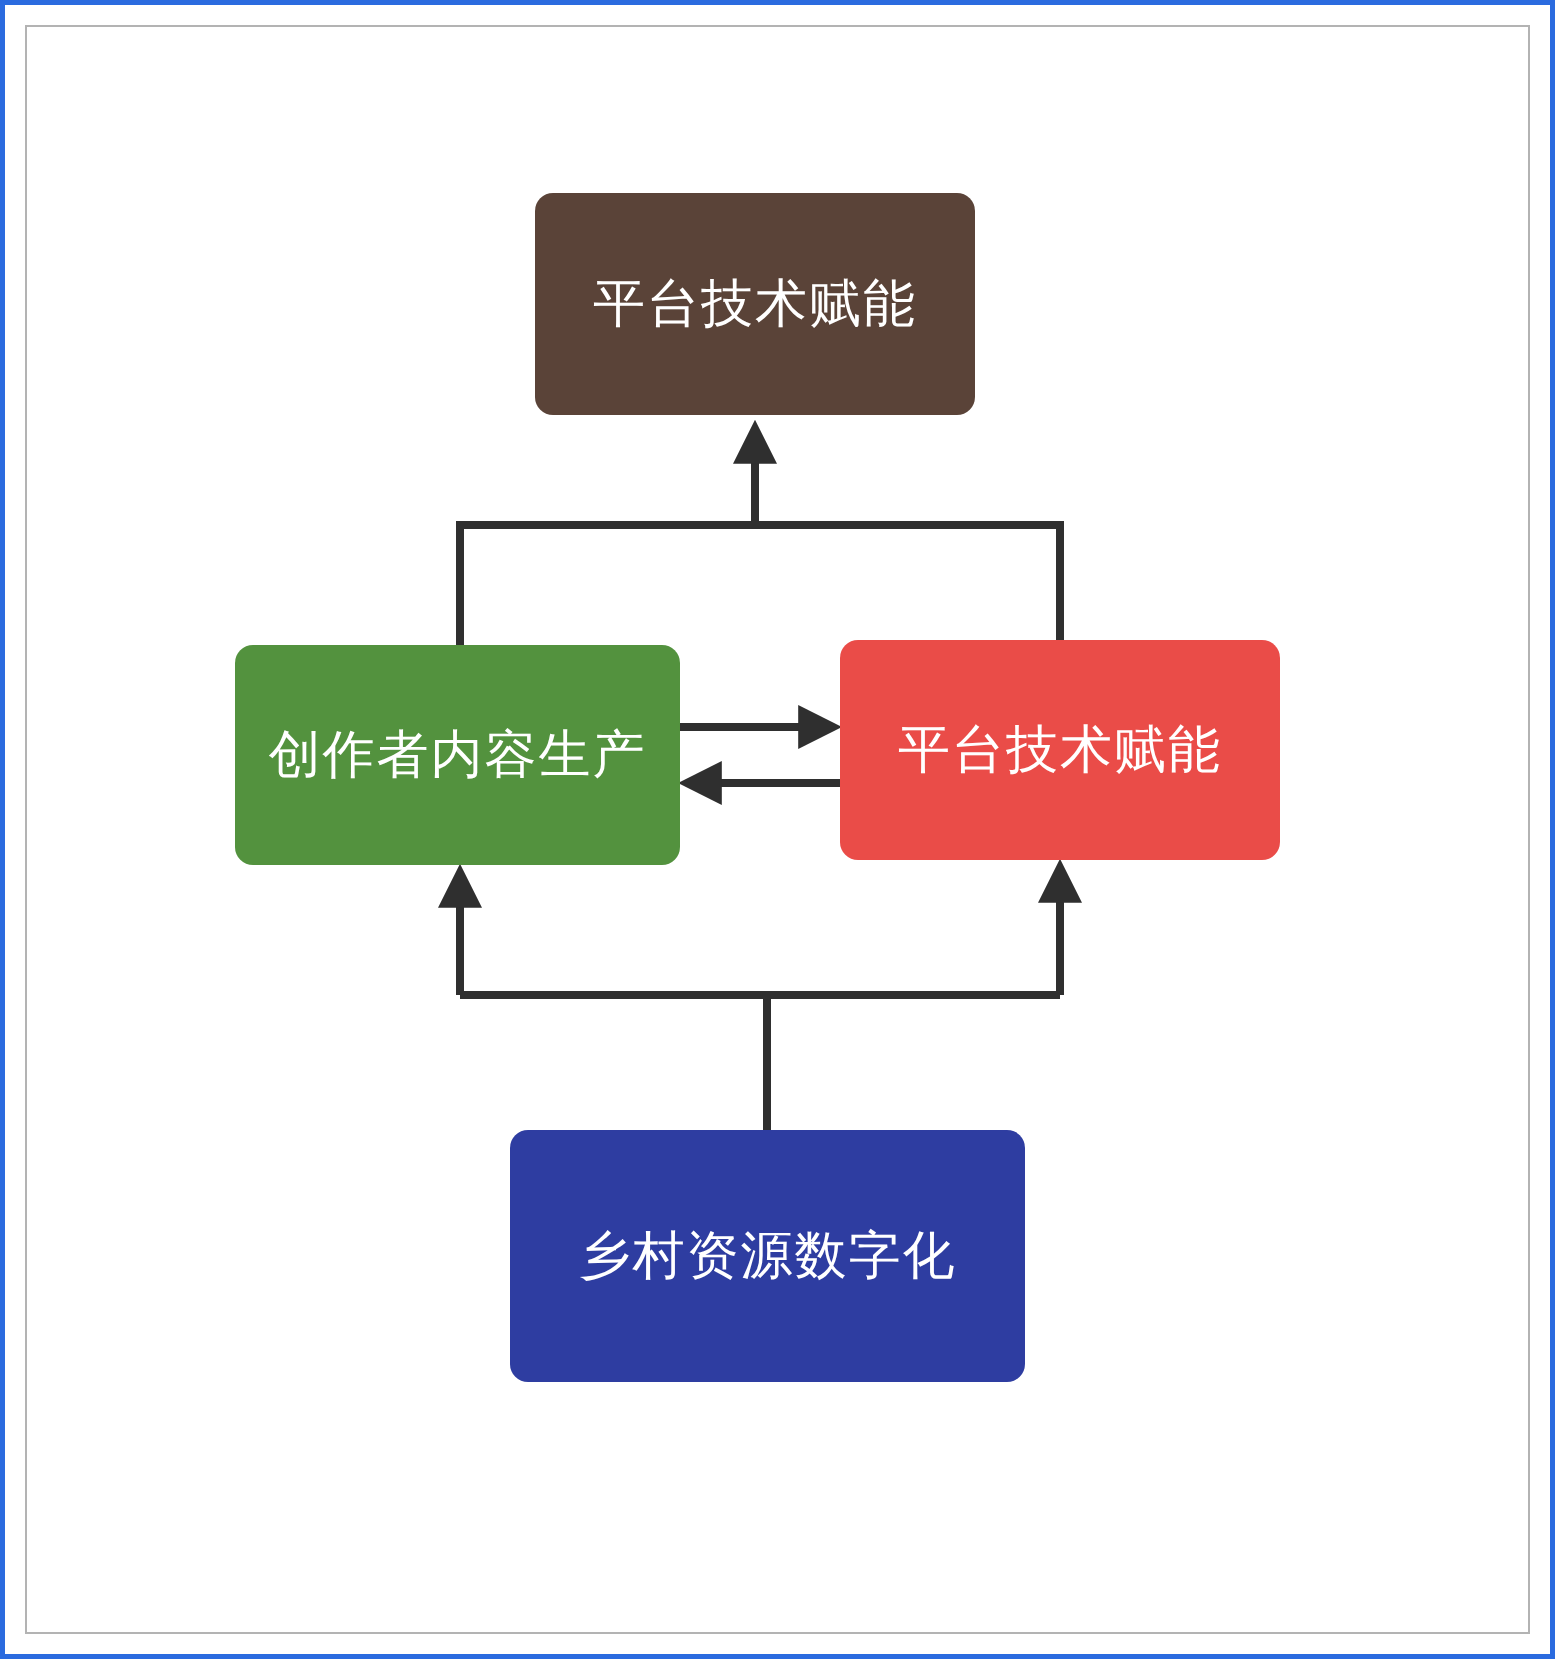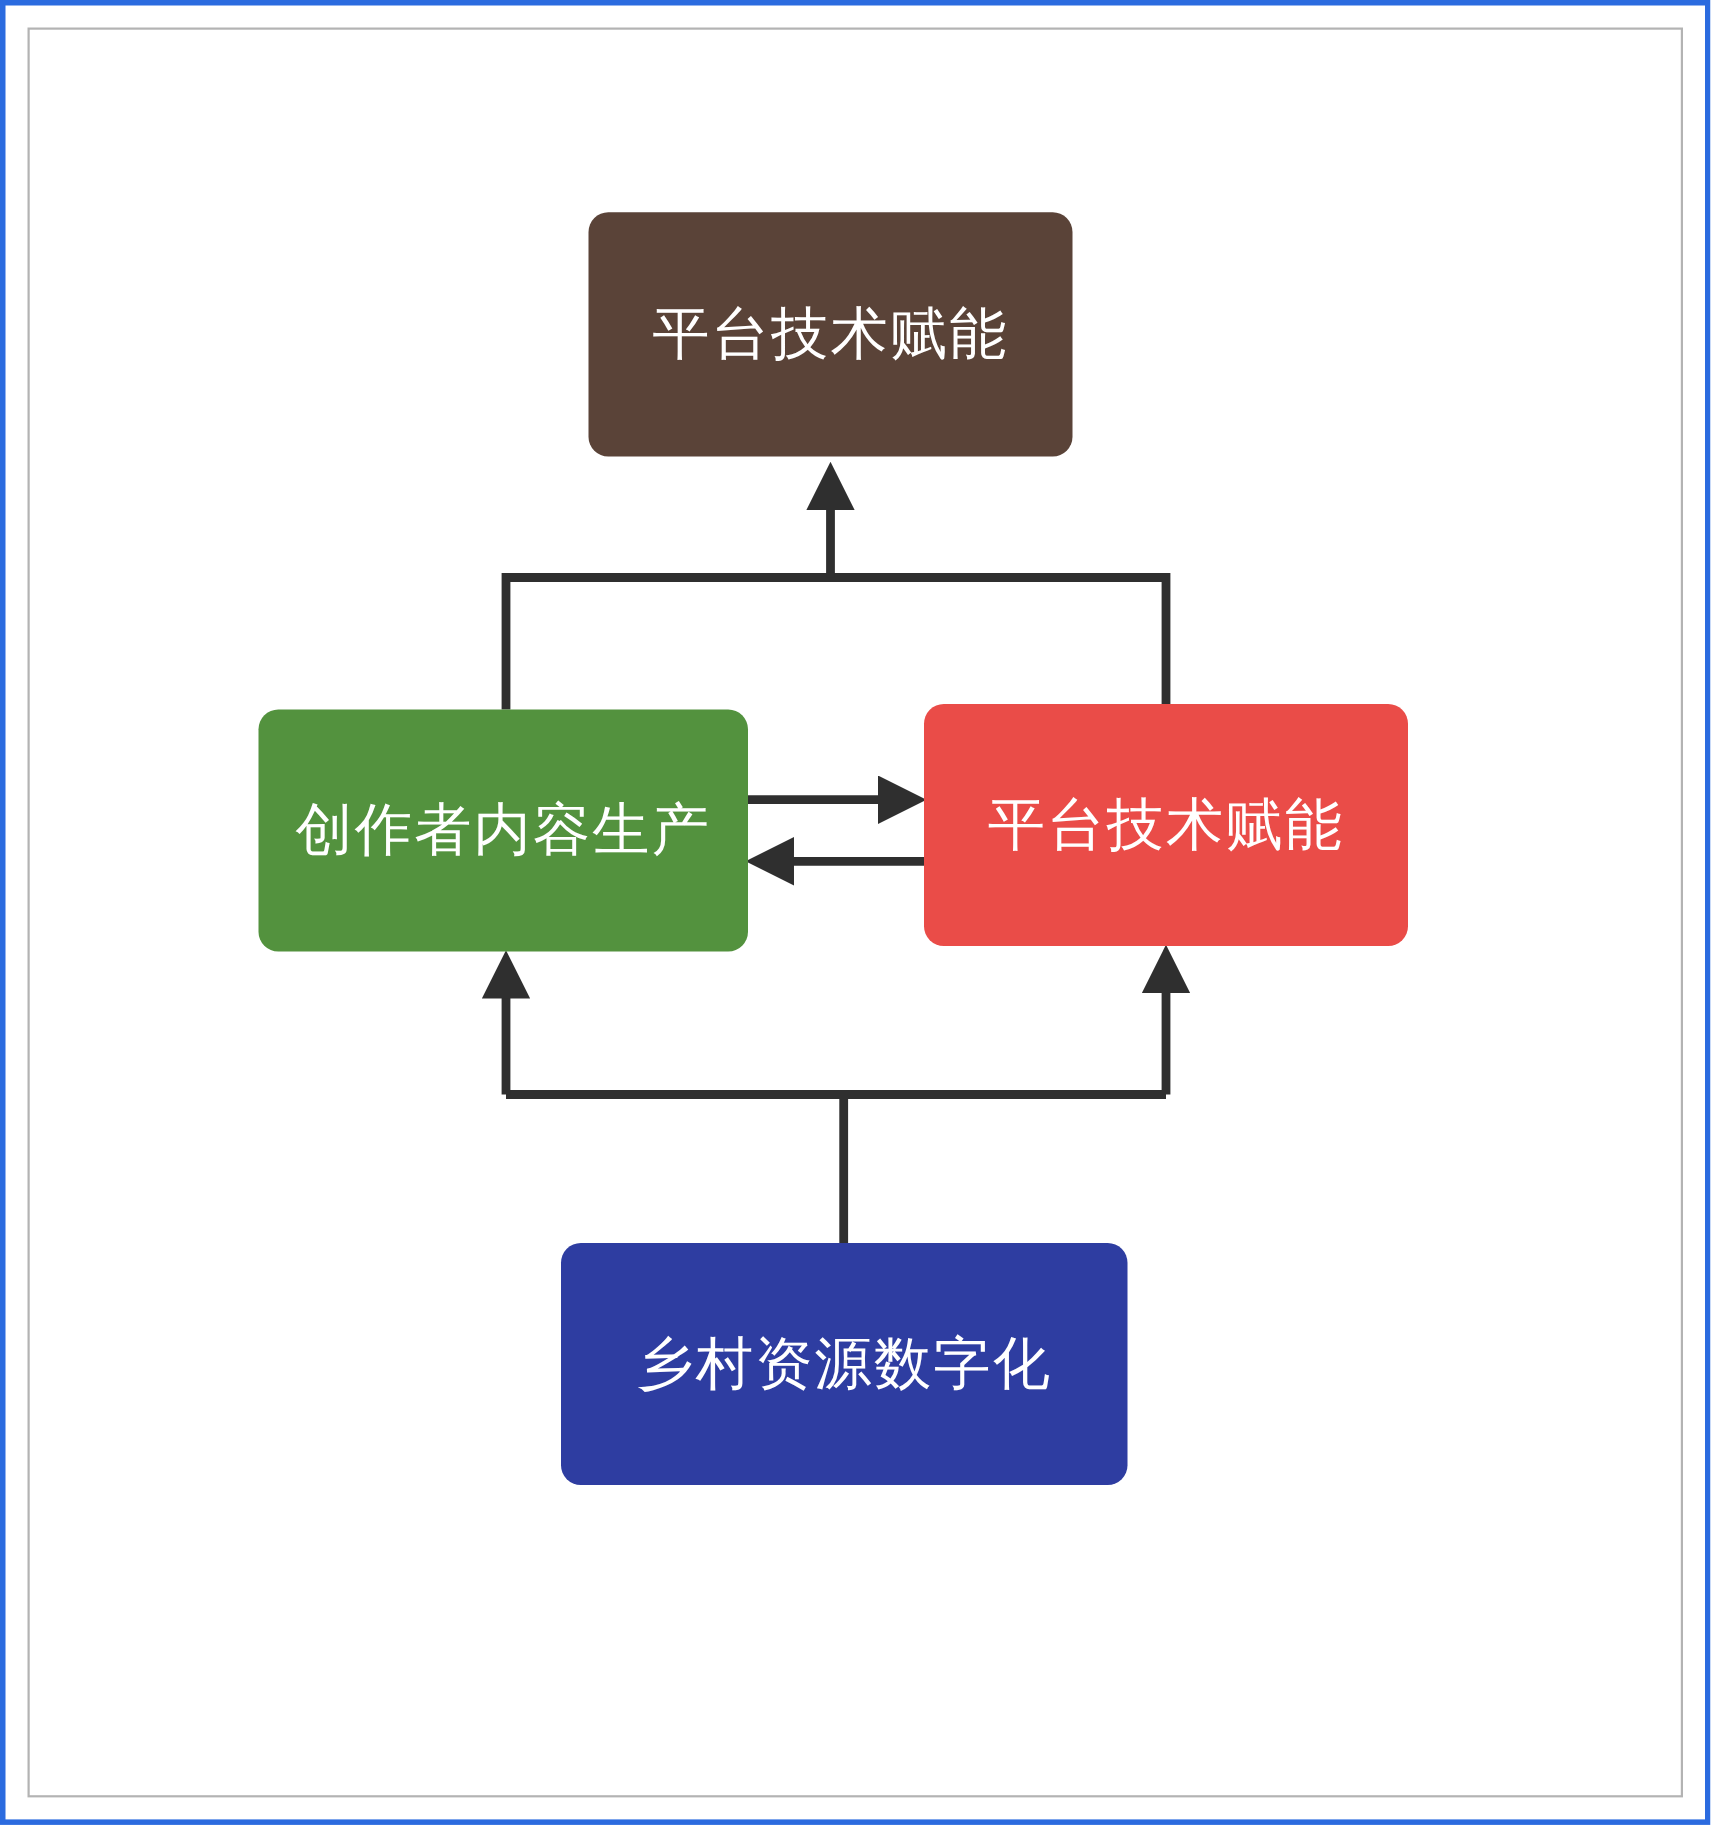--- a/index.html
+++ b/index.html
@@ -43,21 +43,21 @@
     justify-content: center;
     color: #ffffff;
     font-size: 52px;
     letter-spacing: 2px;
     text-align: center;
     box-sizing: border-box;
   }
   .node-platform { left: 530px; top: 188px;  width: 440px; height: 222px; background:#5a4338; }
   .node-creator  { left: 230px; top: 640px;  width: 445px; height: 220px; background:#53923e; }
   .node-user     { left: 835px; top: 635px;  width: 440px; height: 220px; background:#ea4c48; }
-  .node-rural    { left: 505px; top: 1125px; width: 515px; height: 220px; background:#2e3da1; }
+  .node-rural    { left: 505px; top: 1125px; width: 515px; height: 252px; background:#2e3da1; }
 </style>
 </head>
 <body>
 
 <div class="canvas" style="border-color: rgb(43, 107, 223);">
   <div class="inner-frame" style="border-color: rgb(179, 179, 179);"></div>
 
   <svg class="edges" viewBox="0 0 1555 1659" aria-hidden="true">
     <defs>
       <marker id="arrowhead" viewBox="0 0 10 10" refX="7" refY="5" markerWidth="5.5" markerHeight="5.5" orient="auto-start-reverse">

